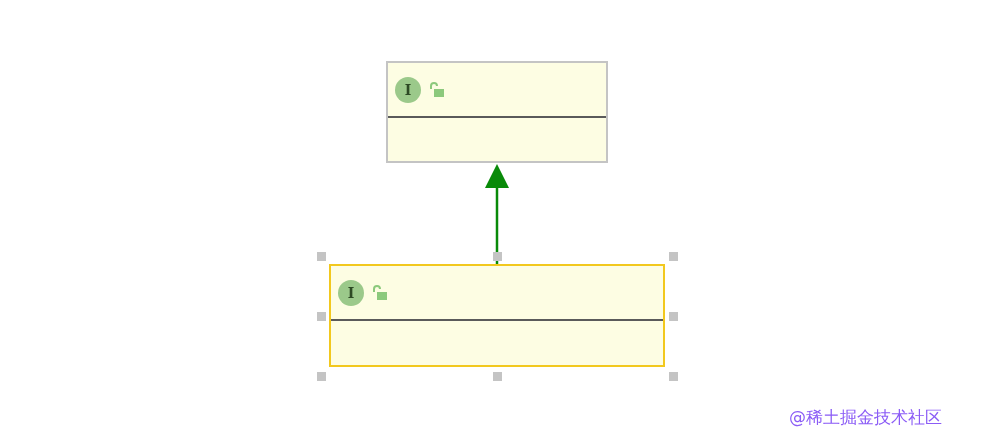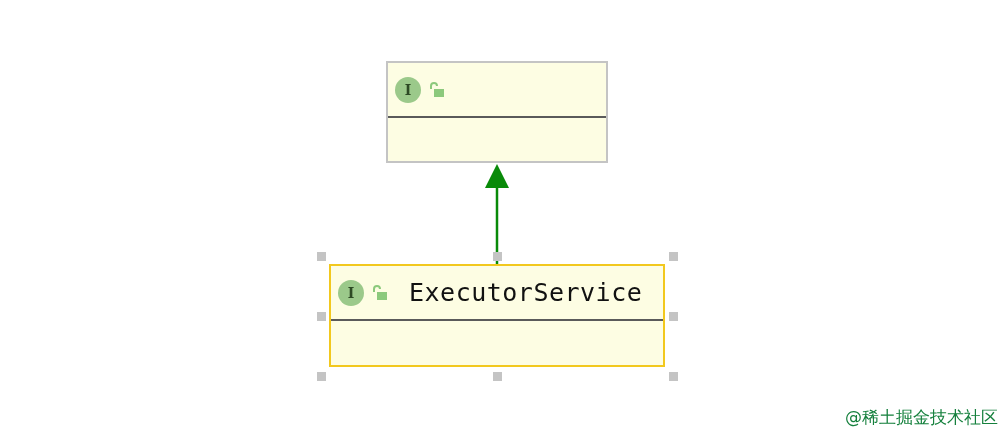--- a/index.html
+++ b/index.html
@@ -5,21 +5,21 @@
     html, body { margin:0; padding:0; }
     body { width:998px; height:444px; background:#ffffff; position:relative; overflow:hidden; font-family:"DejaVu Sans Mono", monospace; }
     .node { position:absolute; background:#fdfde3; box-sizing:border-box; }
     .node.plain { border:2px solid #c4c4c4; }
     .node.selected { border:2px solid #f2c81e; }
     .node-header { height:55px; display:flex; align-items:center; box-sizing:border-box; padding-left:7px; border-bottom:2px solid #5a5a5a; }
     .badge { width:26px; height:26px; border-radius:50%; background:#9bc98a; color:#2d4a24; font-family:"DejaVu Serif", serif; font-size:14px; font-weight:bold; display:flex; align-items:center; justify-content:center; }
     .lock { margin-left:7px; width:18px; height:18px; position:relative; }
     .name { margin-left:20px; font-size:25px; color:#111; letter-spacing:0.5px; }
     .handle { position:absolute; width:9px; height:9px; background:#c4c4c4; }
-    .watermark { position:absolute; left:845px; top:406px; font-family:"DejaVu Sans", sans-serif; font-size:17px; color:#15803d; }
+    .watermark { position:absolute; left:789px; top:406px; font-family:"DejaVu Sans", sans-serif; font-size:17px; color:#8b5cf6; }
     svg.edge { position:absolute; left:0; top:0; }
   </style>
 </head>
 <body>
 
 <svg class="edge" width="998" height="444">
   <line x1="497" y1="186" x2="497" y2="265" stroke="#098a09" stroke-width="2.5"></line>
   <polygon points="497,164 485,188 509,188" fill="#098a09"></polygon>
 </svg>
 
@@ -37,21 +37,20 @@
 
 <div class="node selected" style="left:329px; top:264px; width:336px; height:103px;">
   <div class="node-header">
     <div class="badge">I</div>
     <div class="lock">
       <svg width="18" height="18" viewBox="0 0 18 18">
         <path d="M3 8 V5 a3 3 0 0 1 6 0" stroke="#8cc97c" stroke-width="2" fill="none"></path>
         <rect x="6" y="8" width="10" height="8" fill="#8cc97c"></rect>
       </svg>
     </div>
-    <div class="name">ExecutorService</div>
   </div>
 </div>
 
 <div class="handle" style="left:317px; top:252px;"></div>
 <div class="handle" style="left:493px; top:252px;"></div>
 <div class="handle" style="left:669px; top:252px;"></div>
 <div class="handle" style="left:317px; top:312px;"></div>
 <div class="handle" style="left:669px; top:312px;"></div>
 <div class="handle" style="left:317px; top:372px;"></div>
 <div class="handle" style="left:493px; top:372px;"></div>

